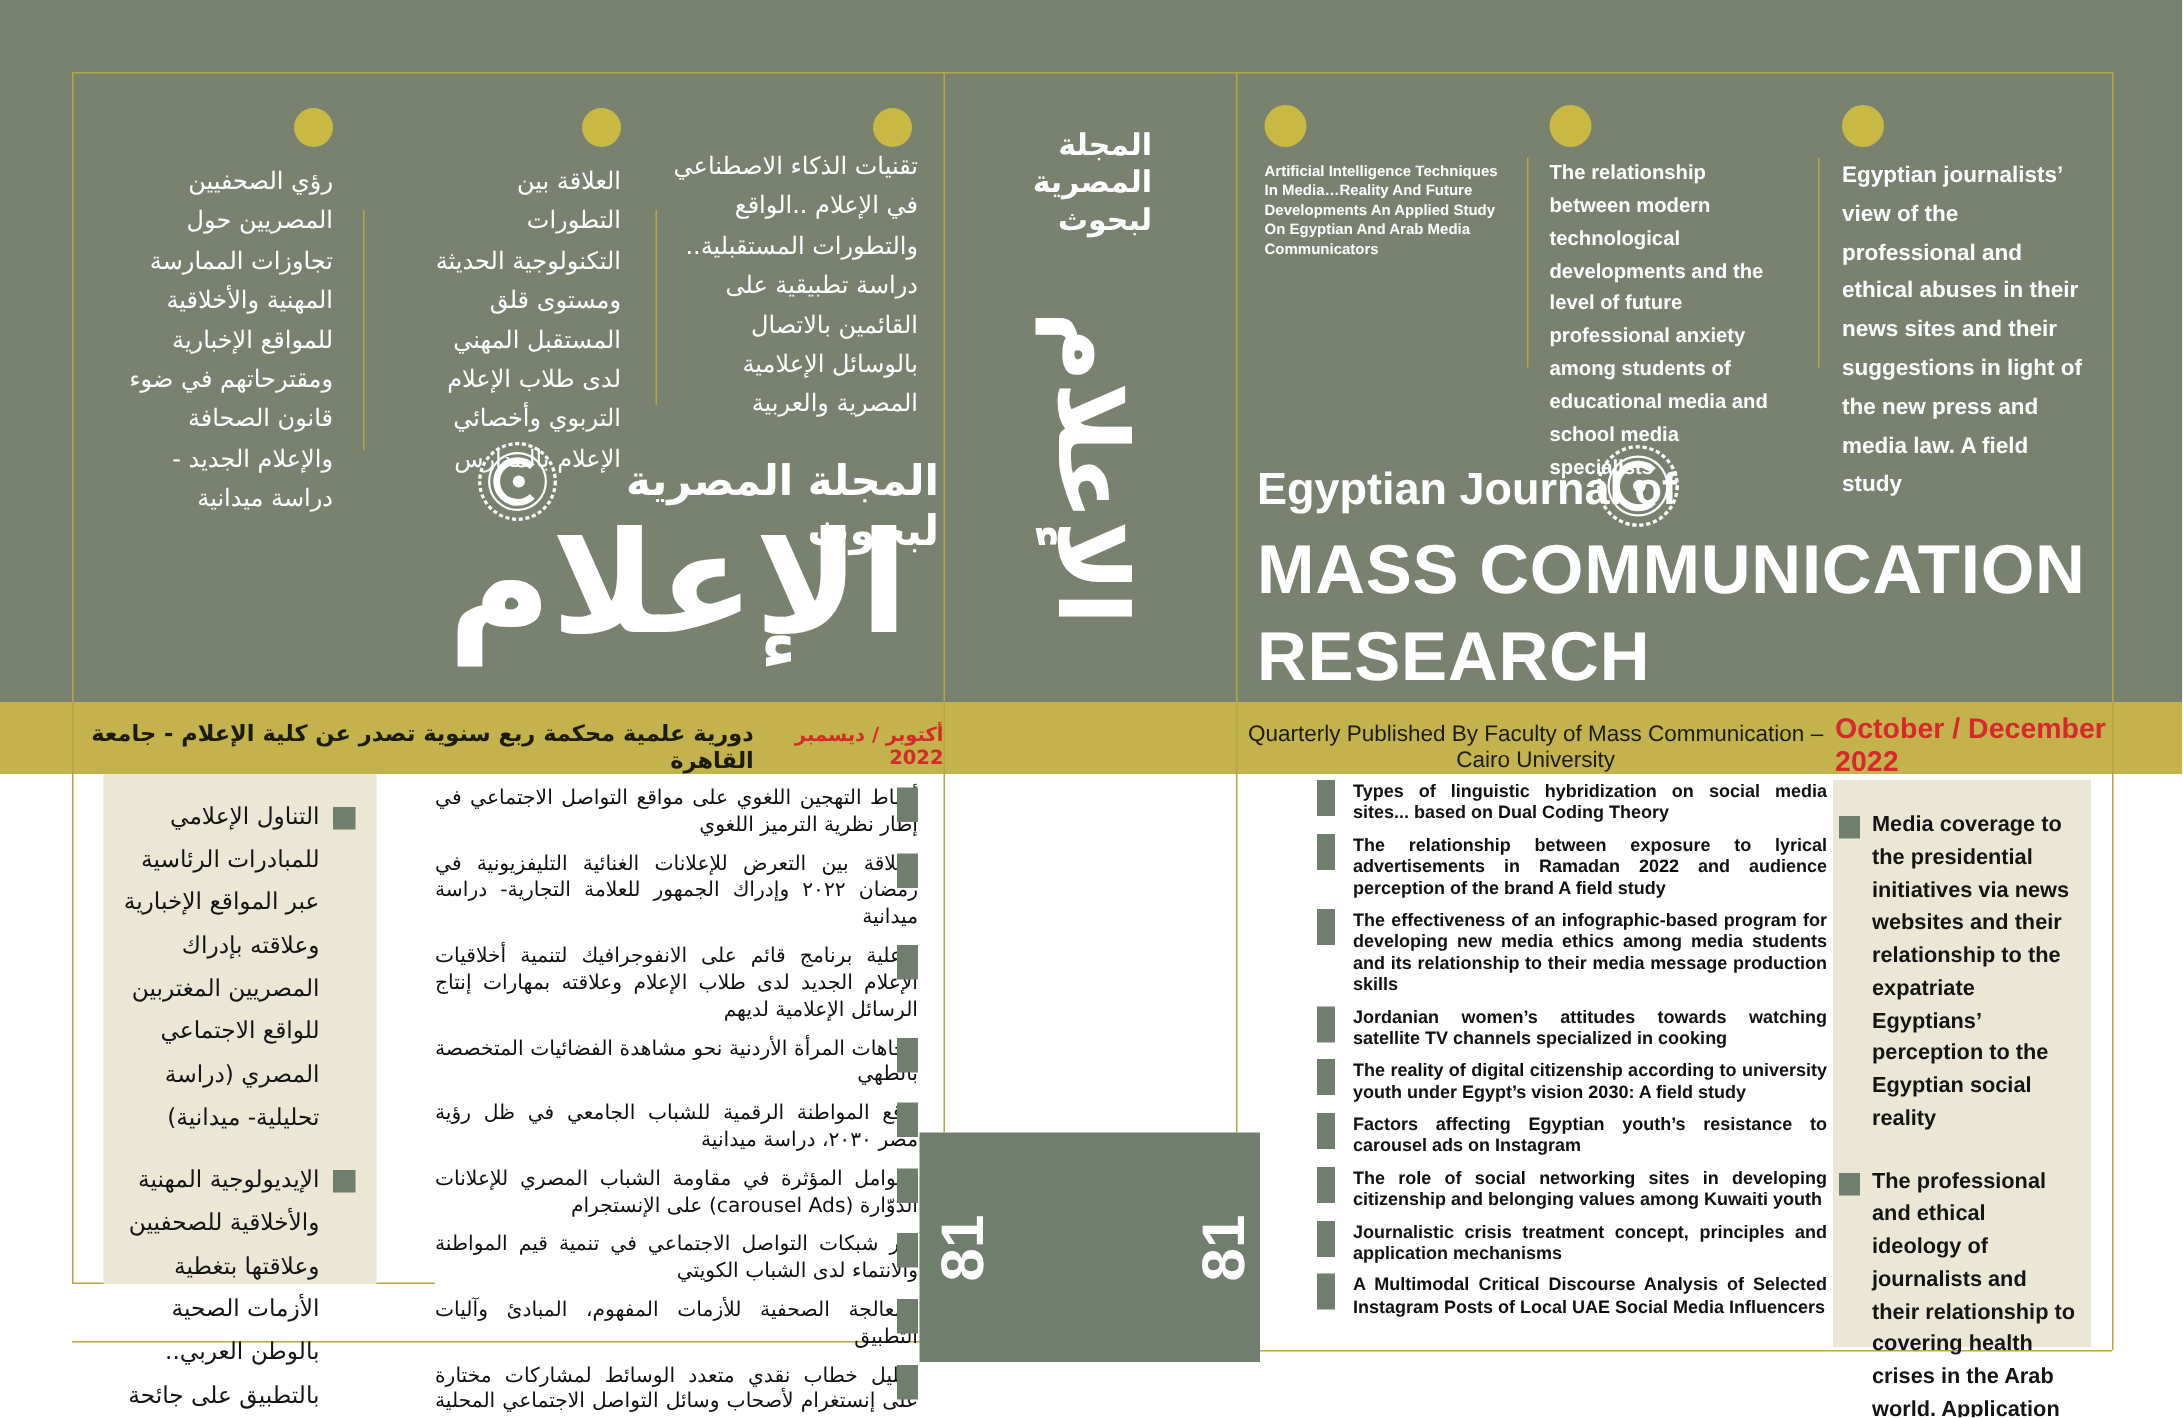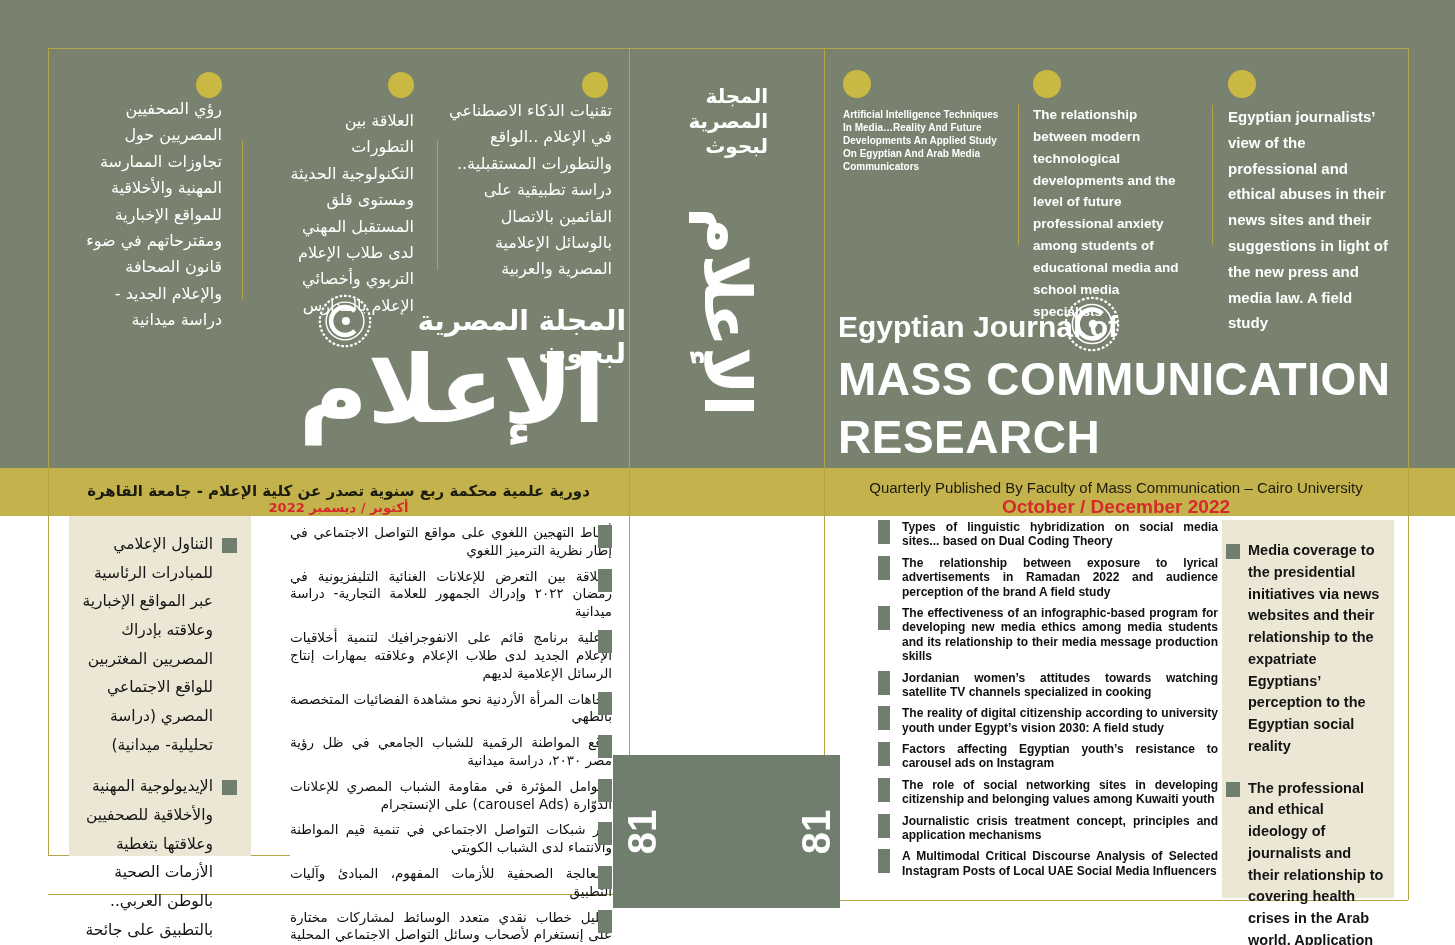--- a/index.html
+++ b/index.html
@@ -25,21 +25,21 @@
   .feat-en{color:#fff;font-weight:700;font-family:"Liberation Sans",sans-serif;}
   .fe1{font-size:10px;line-height:1.3;}
   .fe2{font-size:13.5px;line-height:1.62;}
   .fe3{font-size:15px;line-height:1.72;}
   
   .lp-title-small{font-size:28px;font-weight:700;color:#fff;direction:rtl;text-align:right;}
   .lp-title-big{font-size:94px;font-weight:700;color:#fff;direction:rtl;text-align:center;line-height:1.1;}
   .rp-pre{font-size:30px;font-weight:700;color:#fff;font-family:"Liberation Sans",sans-serif;}
   .rp-main{font-size:46px;font-weight:700;color:#fff;font-family:"Liberation Sans",sans-serif;letter-spacing:0.5px;}
   
-  .band-wrap{display:flex;flex-direction:column;align-items:center;justify-content:center;height:60px;}
+  .band-wrap{display:flex;align-items:center;justify-content:center;height:60px;}
   .band-ar1{font-size:15px;font-weight:700;color:#1c1c0e;direction:rtl;}
   .band-ar2{font-size:13px;font-weight:700;color:var(--red);direction:rtl;margin-top:0px;}
   .band-en1{font-size:15px;font-weight:400;color:#1c1c0e;font-family:"Liberation Sans",sans-serif;text-align:center;}
   .band-en2{font-size:19px;font-weight:700;color:var(--red);font-family:"Liberation Sans",sans-serif;}
   
   .spine-small{font-size:20px;font-weight:700;color:#fff;direction:rtl;text-align:right;
                white-space:pre-line;line-height:1.25;}
   .spine-big{font-size:64px;font-weight:700;color:#fff;direction:rtl;text-align:center;line-height:90px;}
   
   .issue-box{background:var(--dgreen);}
@@ -85,21 +85,21 @@
   <div class="abs gline" style="left:437px;top:140px;width:1px;height:130px;"></div>
   <div class="abs gline" style="left:242px;top:140px;width:1px;height:160px;"></div>
   <div class="abs gline" style="left:1018px;top:105px;width:1px;height:140px;"></div>
   <div class="abs gline" style="left:1212px;top:105px;width:1px;height:140px;"></div>
 
   <div class="abs dot" style="left:582px;top:72px;"></div>
   <div class="abs feat-ar" style="left:448px;top:98px;width:164px;">تقنيات الذكاء الاصطناعي في الإعلام ..الواقع والتطورات المستقبلية.. دراسة تطبيقية على القائمين بالاتصال بالوسائل الإعلامية المصرية والعربية</div>
   <div class="abs dot" style="left:388px;top:72px;"></div>
   <div class="abs feat-ar" style="left:278px;top:108px;width:136px;">العلاقة بين التطورات التكنولوجية الحديثة ومستوى قلق المستقبل المهني لدى طلاب الإعلام التربوي وأخصائي الإعلام بالمدارس</div>
   <div class="abs dot" style="left:196px;top:72px;"></div>
-  <div class="abs feat-ar" style="left:82px;top:96px;width:140px;">رؤي الصحفيين المصريين حول تجاوزات الممارسة المهنية والأخلاقية للمواقع الإخبارية ومقترحاتهم في ضوء قانون الصحافة والإعلام الجديد - دراسة ميدانية</div>
+  <div class="abs feat-ar" style="left:82px;top:108px;width:140px;">رؤي الصحفيين المصريين حول تجاوزات الممارسة المهنية والأخلاقية للمواقع الإخبارية ومقترحاتهم في ضوء قانون الصحافة والإعلام الجديد - دراسة ميدانية</div>
 
   <div class="abs dot" style="left:843px;top:70px;width:28px;height:28px;"></div>
   <div class="abs feat-en fe1" style="left:843px;top:108px;width:158px;">Artificial Intelligence Techniques In Media…Reality And Future Developments An Applied Study On Egyptian And Arab Media Communicators</div>
   <div class="abs dot" style="left:1033px;top:70px;width:28px;height:28px;"></div>
   <div class="abs feat-en fe2" style="left:1033px;top:104px;width:152px;">The relationship between modern technological developments and the level of future professional anxiety among students of educational media and school media specialists</div>
   <div class="abs dot" style="left:1228px;top:70px;width:28px;height:28px;"></div>
   <div class="abs feat-en fe3" style="left:1228px;top:104px;width:162px;">Egyptian journalists’ view of the professional and ethical abuses in their news sites and their suggestions in light of the new press and media law. A field study</div>
 
   <svg class="abs" style="left:318px;top:294px;" width="54" height="54" viewBox="0 0 60 60">
     <circle cx="30" cy="30" r="28" fill="none" stroke="#ffffff" stroke-width="2.4" stroke-dasharray="3 2"></circle>

